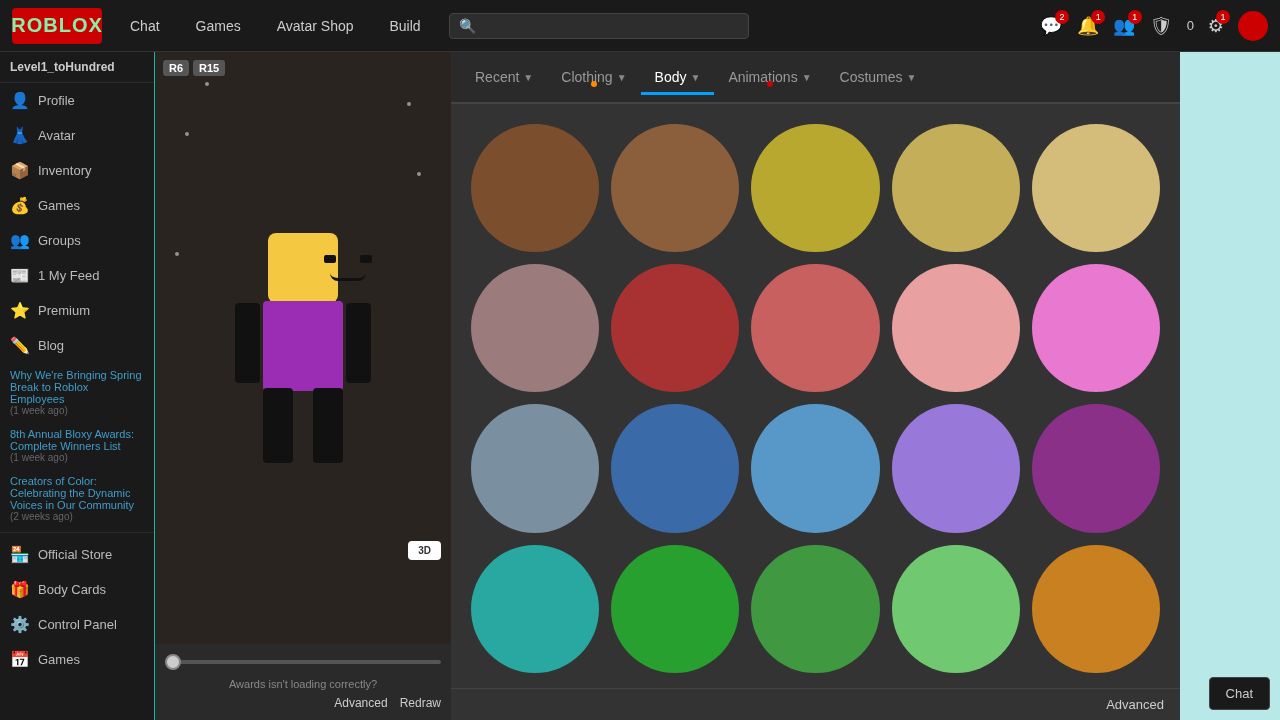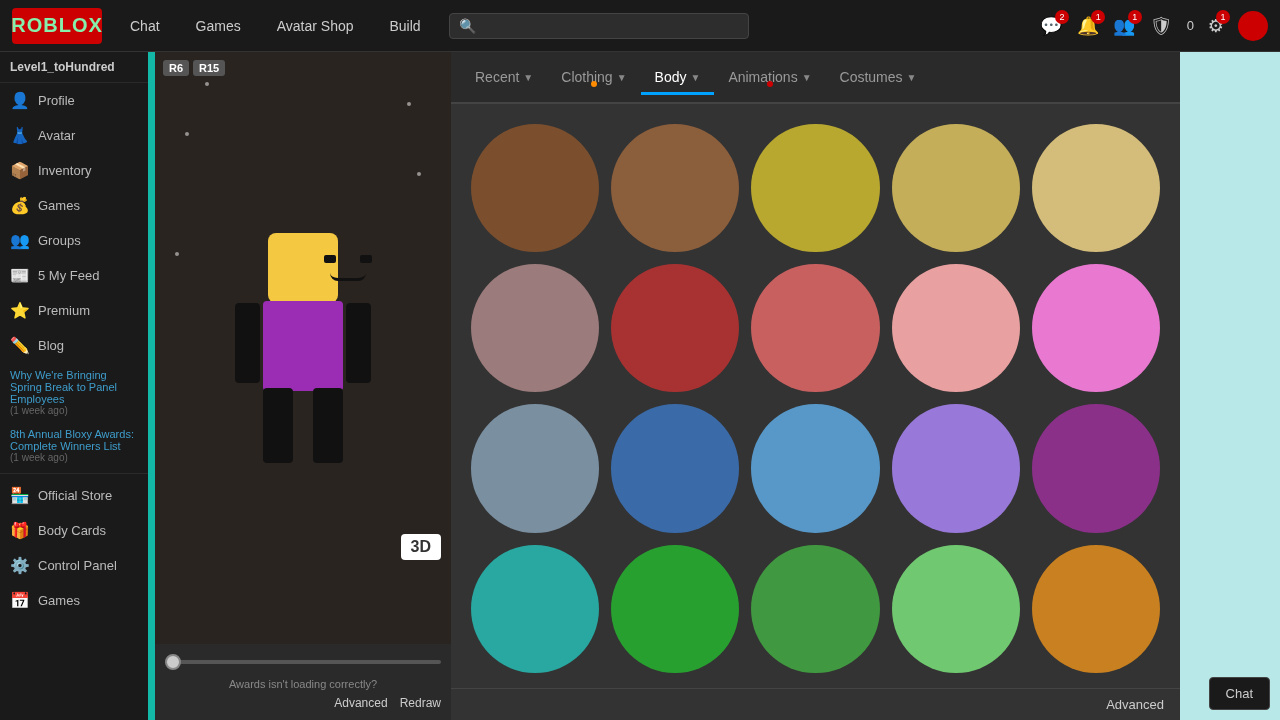--- a/index.html
+++ b/index.html
@@ -39,21 +39,21 @@
       display: flex; align-items: center; justify-content: center;
     }
 
     
     .main-layout { display: flex; flex: 1; overflow: hidden; }
 
     
     .sidebar {
       width: 155px; background: #1a1a1a; flex-shrink: 0;
       display: flex; flex-direction: column; overflow-y: auto;
-      border-right: 7px solid #14b8a6;
+      border-right: 1px solid #14b8a6;
     }
     .sidebar-username {
       padding: 8px 10px; color: #ccc; font-size: 12px; font-weight: bold;
       border-bottom: 1px solid #2a2a2a;
     }
     .sidebar-item {
       display: flex; align-items: center; gap: 8px;
       padding: 8px 10px; color: #bbb; font-size: 13px; cursor: pointer;
     }
     .sidebar-item .si-icon { font-size: 16px; width: 20px; text-align: center; }
@@ -69,21 +69,21 @@
     }
     .avatar-badges {
       position: absolute; top: 8px; left: 8px; display: flex; gap: 4px; z-index: 10;
     }
     .avatar-badge {
       background: #555; color: white; font-size: 11px; font-weight: bold;
       padding: 2px 6px; border-radius: 3px;
     }
     .avatar-3d-btn {
       position: absolute; bottom: 160px; right: 10px;
-      background: white; color: #333; font-size: 16px; font-weight: bold;
+      background: white; color: #333; font-size: 10px; font-weight: bold;
       padding: 4px 10px; border-radius: 4px; cursor: pointer;
     }
     .avatar-preview {
       flex: 1; display: flex; align-items: center; justify-content: center;
       position: relative; overflow: hidden;
     }
     .avatar-figure {
       width: 160px; height: 230px; position: relative;
     }
     
@@ -265,38 +265,42 @@
     <div class="sidebar-item">
       <span class="si-icon">💰</span>
       <span>Games</span>
     </div>
     <div class="sidebar-item">
       <span class="si-icon">👥</span>
       <span>Groups</span>
     </div>
     <div class="sidebar-item">
       <span class="si-icon">📰</span>
-      <span>5 My Feed</span>
+      <span>1 My Feed</span>
     </div>
     <div class="sidebar-item">
       <span class="si-icon">⭐</span>
       <span>Premium</span>
     </div>
     <div class="sidebar-item">
       <span class="si-icon">✏️</span>
       <span>Blog</span>
     </div>
 
     <div class="blog-item">
-      <div class="blog-title">Why We're Bringing Spring Break to Panel Employees</div>
+      <div class="blog-title">Why We're Bringing Spring Break to Roblox Employees</div>
       <div class="blog-meta">(1 week ago)</div>
     </div>
     <div class="blog-item">
       <div class="blog-title">8th Annual Bloxy Awards: Complete Winners List</div>
       <div class="blog-meta">(1 week ago)</div>
+    </div>
+    <div class="blog-item">
+      <div class="blog-title">Creators of Color: Celebrating the Dynamic Voices in Our Community</div>
+      <div class="blog-meta">(2 weeks ago)</div>
     </div>
 
     <div class="sidebar-divider"></div>
 
     <div class="sidebar-item">
       <span class="si-icon">🏪</span>
       <span>Official Store</span>
     </div>
     <div class="sidebar-item">
       <span class="si-icon">🎁</span>

